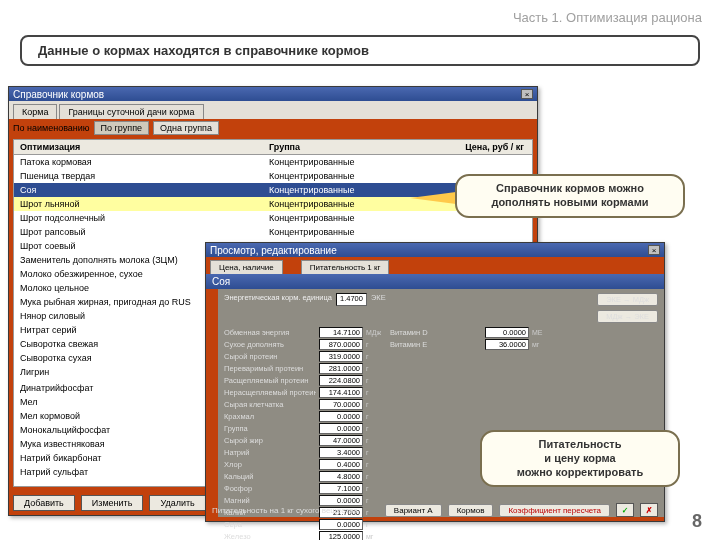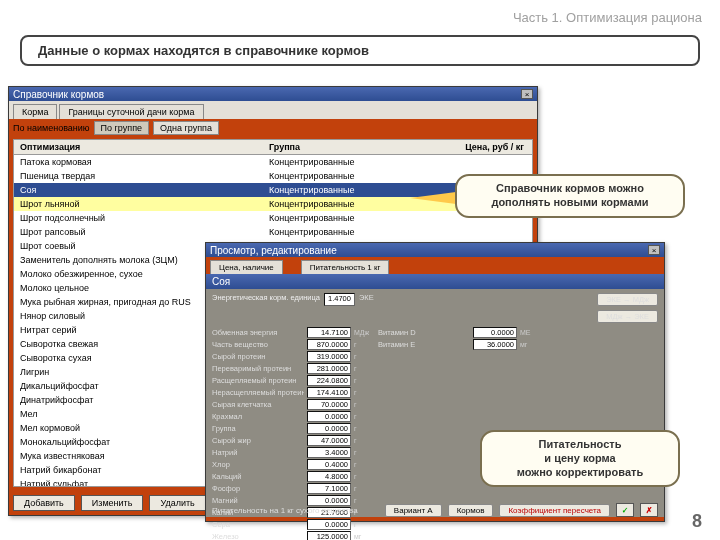--- a/index.html
+++ b/index.html
@@ -125,20 +125,21 @@
   
   .win-detail { left: 205px; top: 242px; width: 460px; height: 280px; }
   .dtabs { display: flex; gap: 18px; padding: 3px 4px 0 4px; font-size: 8px; }
   .dhdr { background: linear-gradient(#4a68b0,#2e4d92); color:#fff; font-size:10px; padding:2px 6px; }
   .detail-body {
     padding: 4px 6px;
     font-size: 7.5px;
     color: #ddd;
     background: #8f8c83;
     height: 228px;
+    margin-left: 12px;
   }
   .detail-top {
     display: flex;
     gap: 4px;
     margin-bottom: 4px;
   }
   .detail-top .lbl { color: #eee; }
   .detail-cols { display: flex; gap: 6px; }
   .detail-col { display: flex; flex-direction: column; gap: 1px; }
   .nrow { display: flex; align-items: center; gap: 3px; }
@@ -287,21 +288,20 @@
         <div class="col-name">Сыворотка сухая</div>
         <div class="col-group"></div>
         <div class="col-price"></div>
       </div>
       <div class="row">
         <div class="col-name">Лигрин</div>
         <div class="col-group"></div>
         <div class="col-price"></div>
       </div>
       <div class="row">
-        <div class="col-name">Дикальцийфосфат</div>
         <div class="col-group"></div>
         <div class="col-price"></div>
       </div>
       <div class="row">
         <div class="col-name">Динатрийфосфат</div>
         <div class="col-group"></div>
         <div class="col-price"></div>
       </div>
       <div class="row">
         <div class="col-name">Мел</div>
@@ -364,21 +364,21 @@
       <span class="pill">МДж → ЭКЕ</span>
     </div>
     <div class="detail-cols">
       <div class="detail-col" id="col-left">
           <div class="nrow">
             <span class="lbl">Обменная энергия</span>
             <span class="val">14.7100</span>
             <span class="unit">МДж</span>
           </div>
           <div class="nrow">
-            <span class="lbl">Часть вещество</span>
+            <span class="lbl">Сухое дополнять</span>
             <span class="val">870.0000</span>
             <span class="unit">г</span>
           </div>
           <div class="nrow">
             <span class="lbl">Сырой протеин</span>
             <span class="val">319.0000</span>
             <span class="unit">г</span>
           </div>
           <div class="nrow">
             <span class="lbl">Переваримый протеин</span>

